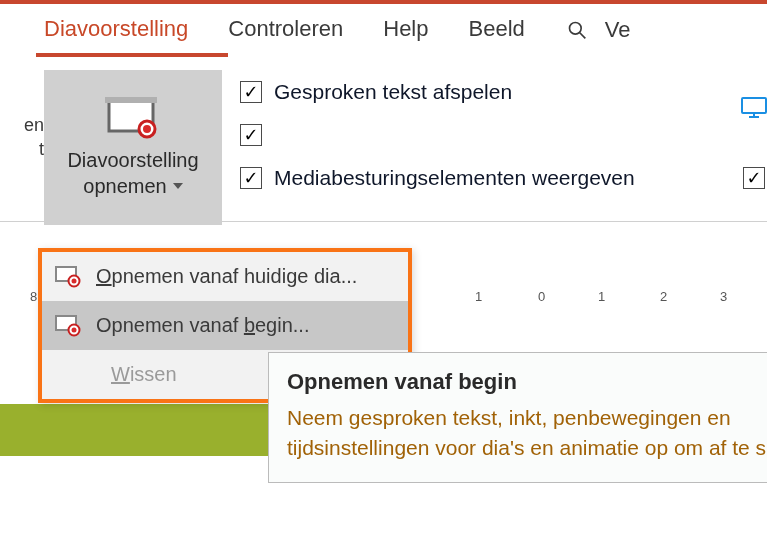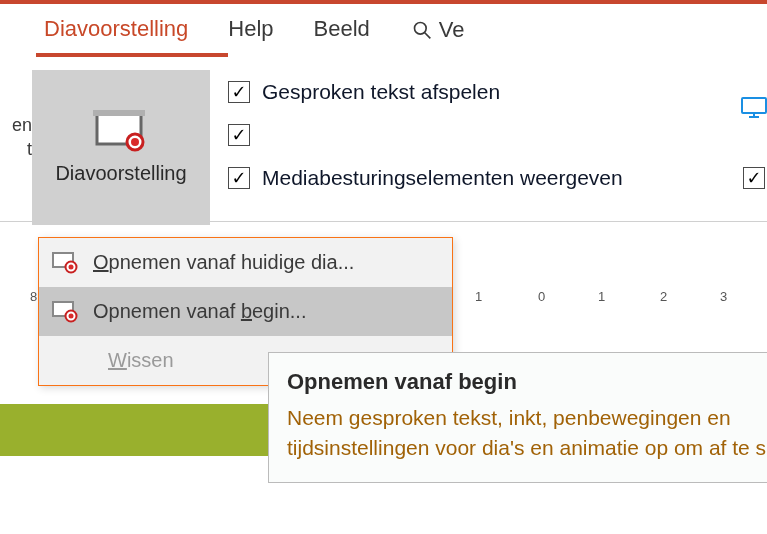--- a/index.html
+++ b/index.html
@@ -42,38 +42,38 @@
       left: 36px;
       top: 53px;
       height: 4px;
       width: 192px;
       background: #c8472e;
     }
 
     .search-group {
       display: flex;
       align-items: center;
-      gap: 7px;
+      gap: 18px;
       font-size: 22px;
       color: #3a3a3a;
       margin-left: 8px;
     }
     .search-icon-svg { width: 20px; height: 20px; }
 
     .ribbon-content {
       height: 165px;
       display: flex;
       align-items: flex-start;
       padding-top: 13px;
       border-bottom: 1px solid #d0d0d0;
       position: relative;
     }
 
     .partial-left {
-      width: 32px;
+      width: 44px;
       height: 155px;
       display: flex;
       flex-direction: column;
       justify-content: center;
       overflow: hidden;
       font-size: 18px;
       color: #3a3a3a;
       text-align: right;
       line-height: 1.3;
       padding-bottom: 20px;
@@ -160,24 +160,24 @@
       display: flex;
       align-items: center;
       justify-content: center;
       font-size: 18px;
       line-height: 1;
     }
 
     .dropdown-menu {
       position: absolute;
       left: 38px;
-      top: 237px;
-      width: 415px;
+      top: 248px;
+      width: 374px;
       background: #f2f2f2;
-      border: 1px solid #f97316;
+      border: 4px solid #f97316;
       box-shadow: 2px 2px 8px rgba(0,0,0,0.15);
     }
     .dropdown-item {
       height: 49px;
       display: flex;
       align-items: center;
       padding-left: 12px;
       gap: 14px;
       font-size: 20px;
       color: #3a3a3a;
@@ -248,20 +248,21 @@
     }
 
   </style>
 </head>
 <body>
 
 <div class="orange-bar"></div>
 
 <div class="ribbon-tabs">
   <div class="ribbon-tab active">Diavoorstelling</div>
+  <div class="ribbon-tab">Controleren</div>
   <div class="ribbon-tab">Help</div>
   <div class="ribbon-tab">Beeld</div>
   <div class="search-group">
     <svg class="search-icon-svg" viewBox="0 0 24 24">
         <circle cx="10" cy="10" r="7" fill="none" stroke="#3a3a3a" stroke-width="2"></circle>
         <line x1="15" y1="15" x2="22" y2="22" stroke="#3a3a3a" stroke-width="2"></line>
       </svg>
     <span>Ve</span>
   </div>
 </div>
@@ -276,20 +277,24 @@
 
   <div class="record-button">
     <svg class="record-button-icon" viewBox="0 0 60 42">
       <rect x="6" y="4" width="44" height="30" fill="#fff" stroke="#666" stroke-width="3"></rect>
       <rect x="2" y="0" width="52" height="6" fill="#b0b0b0"></rect>
       <circle cx="44" cy="32" r="8" fill="#fff" stroke="#c82020" stroke-width="3"></circle>
       <circle cx="44" cy="32" r="4" fill="#d92b2b"></circle>
     </svg>
     <div class="record-button-label">
       <span>Diavoorstelling</span>
+      <span class="line2">
+          <span>opnemen</span>
+          <span class="chevron-down"></span>
+        </span>
     </div>
   </div>
 
   <div class="checkboxes">
     <div class="checkbox-row">
       <div class="checkbox-box">✓</div>
       <span class="checkbox-label">Gesproken tekst afspelen</span>
     </div>
     <div class="checkbox-row">
       <div class="checkbox-box">✓</div>

